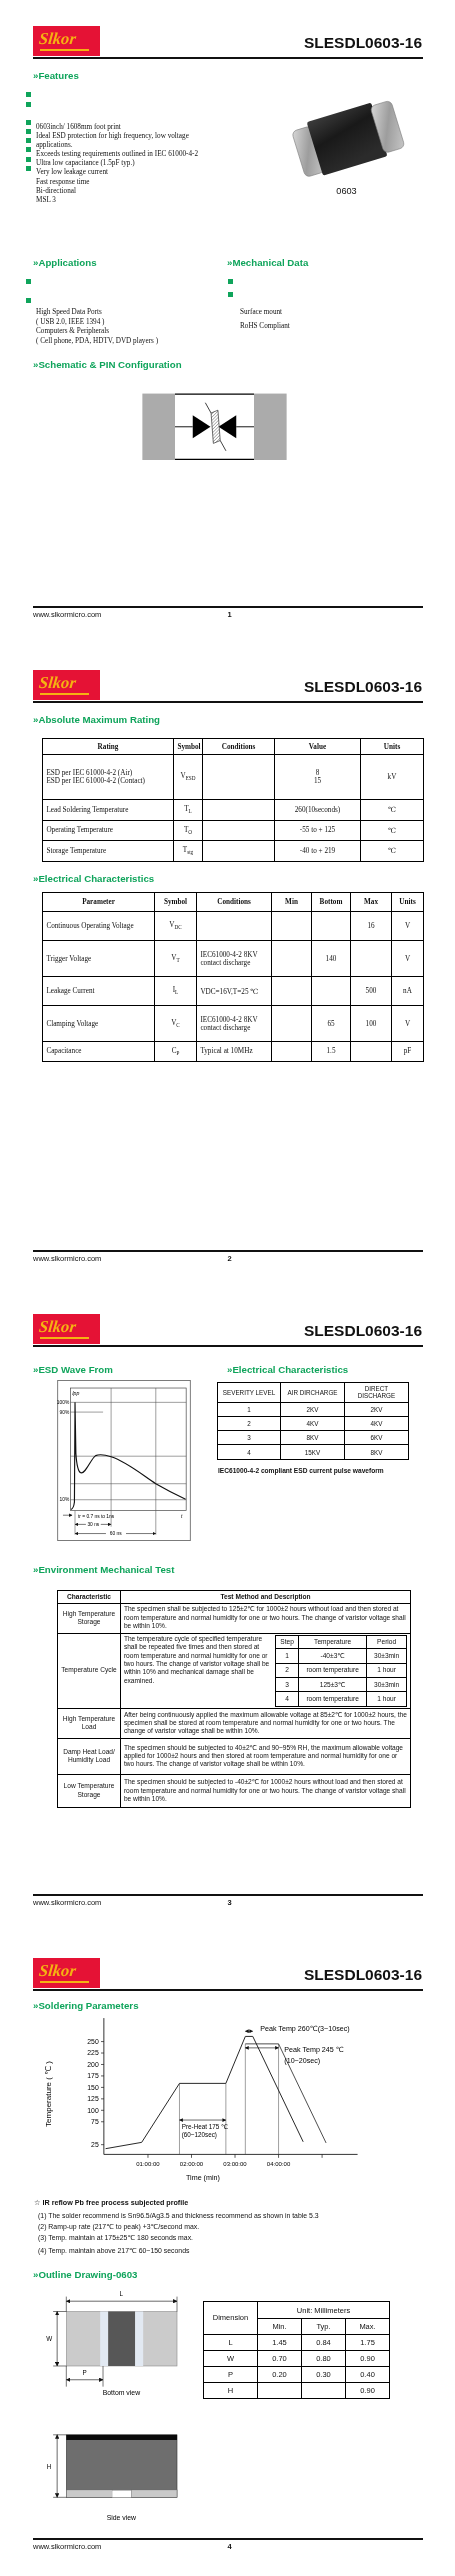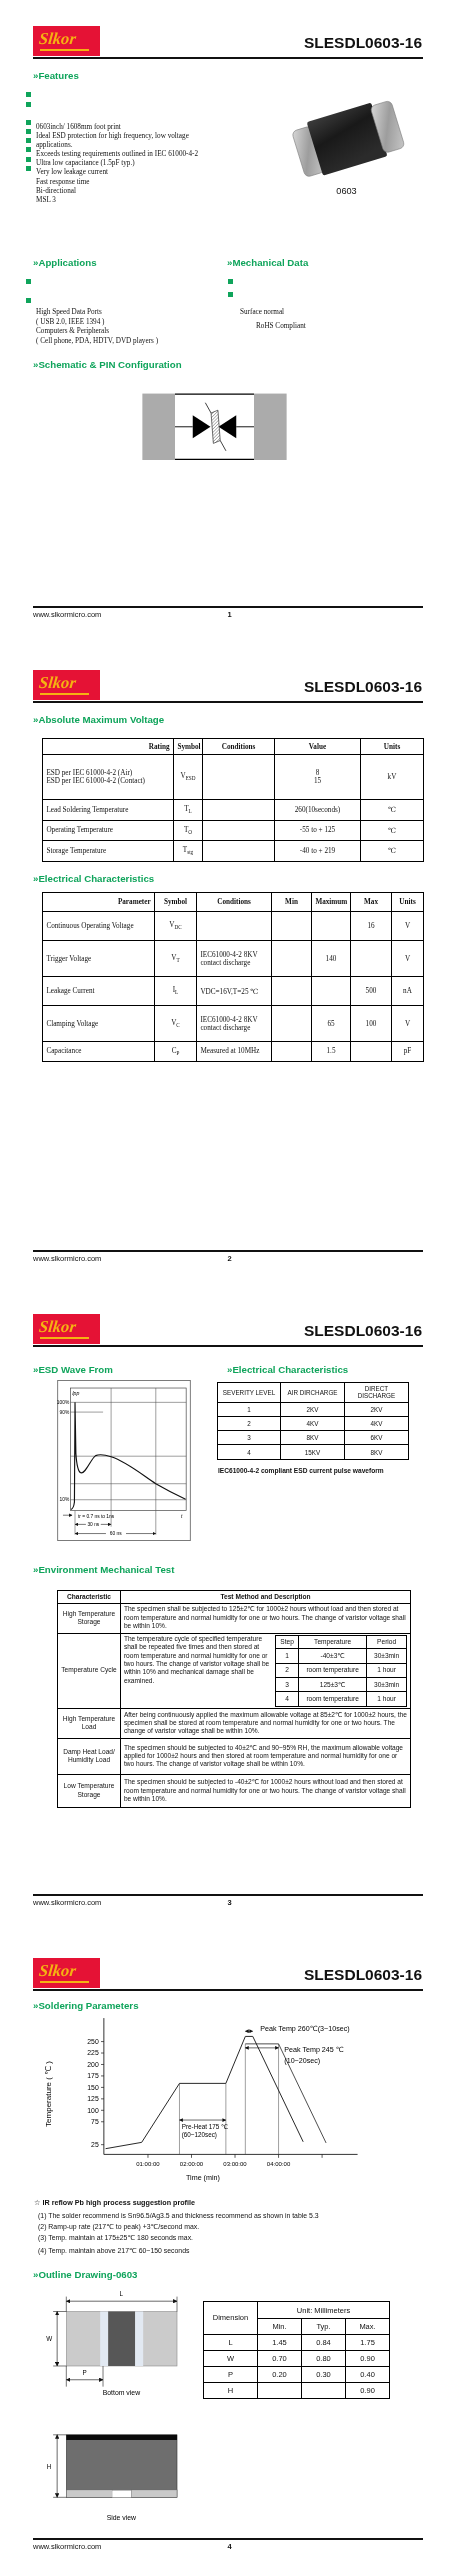--- a/index.html
+++ b/index.html
@@ -21,21 +21,21 @@
   .ft-page{left:218px;top:610px;width:23px;text-align:center;font:bold 7.5px "Liberation Sans","DejaVu Sans",sans-serif;}
   
   .h-green{font:bold 9.7px "Liberation Sans","DejaVu Sans",sans-serif;color:#0FA45B;letter-spacing:0px;}
   
   .bullet{width:5.2px;height:5.2px;background:#0FA45B;}
   .li{font:7.2px/9.2px "Liberation Serif","DejaVu Serif",serif;margin-top:32px;}
   
   table.dt{border-collapse:collapse;table-layout:fixed;border:1.1px solid #000;background:#fff;}
   .dt td,.dt th{border:0.6px solid #000;padding:0.6px 3.4px;vertical-align:middle;font-weight:normal;}
   .amr,.ec{font-family:"Liberation Serif","DejaVu Serif",serif;font-size:7.2px;}
-  .amr th,.ec th{font-weight:bold;text-align:right;}
+  .amr th,.ec th{font-weight:bold;text-align:center;}
   .cc{text-align:center;}
   .pre{white-space:pre-line;}
   sub{font-size:5.2px;}
   .sev{font-family:"Liberation Sans","DejaVu Sans",sans-serif;font-size:6.3px;text-align:center;}
   .sev td{padding:1.1px 1.7px;}
   .env{font-family:"Liberation Sans","DejaVu Sans",sans-serif;font-size:6.6px;}
   .env td{padding:1.1px 2.9px;line-height:1.28;}
   .env .nm{text-align:center;}
   .steps{border-collapse:collapse;table-layout:fixed;font-size:6.6px;text-align:center;}
   .steps td{border:0.6px solid #000;padding:0.6px 1.1px;line-height:1.2;}
@@ -101,23 +101,23 @@
     <div class="abs h-green" style="left:227px;top:257px">»Mechanical Data</div>
 
     <div class="abs bullet" style="left:26px;top:279px"></div>
     <div class="abs li" style="left:36px;top:276px">High  Speed  Data Ports</div>
     <div class="abs li" style="left:36px;top:286px">( USB 2.0, IEEE 1394 )</div>
     <div class="abs bullet" style="left:26px;top:298px"></div>
     <div class="abs li" style="left:36px;top:295px">Computers &amp; Peripherals</div>
     <div class="abs li" style="left:36px;top:305px">( Cell phone, PDA, HDTV, DVD players )</div>
 
     <div class="abs bullet" style="left:228px;top:279px"></div>
-    <div class="abs li" style="left:240px;top:276px">Surface normal</div>
+    <div class="abs li" style="left:240px;top:276px">Surface mount</div>
     <div class="abs bullet" style="left:228px;top:292px"></div>
-    <div class="abs li" style="left:256px;top:290px">RoHS Compliant</div>
+    <div class="abs li" style="left:240px;top:290px">RoHS Compliant</div>
 
     <div class="abs h-green" style="left:33px;top:359px">»Schematic &amp; PIN Configuration</div>
 
     <svg class="abs" style="left:142px;top:389px" width="145" height="79" viewBox="0 0 252 138">
       <defs>
         <pattern id="hatch" width="4" height="4" patternTransform="rotate(45)" patternUnits="userSpaceOnUse">
           <line x1="0" y1="0" x2="0" y2="4" stroke="#333" stroke-width="1.2"></line>
         </pattern>
       </defs>
       <rect x="0" y="8" width="57" height="116" fill="#ABABAB"></rect>
@@ -140,21 +140,21 @@
   </section>
 
   <section class="page" style="top:644px">
     <div class="abs logo">
       <span class="logo-txt">Slkor</span>
       <span class="logo-bar"></span>
     </div>
     <div class="abs doc-title">SLESDL0603-16</div>
     <div class="abs hdr-rule"></div>
 
-    <div class="abs h-green" style="left:33px;top:70px">»Absolute Maximum Voltage</div>
+    <div class="abs h-green" style="left:33px;top:70px">»Absolute Maximum Rating</div>
 
     <table class="abs dt amr" style="left:42px;top:94px;width:381px">
       <colgroup>
           <col style="width:131px">
           <col style="width:29px">
           <col style="width:72px">
           <col style="width:86px">
           <col style="width:63px">
         </colgroup>
       <tbody>
@@ -209,21 +209,21 @@
           <col style="width:39px">
           <col style="width:41px">
           <col style="width:32px">
         </colgroup>
       <tbody>
           <tr style="height:19px">
         <th>Parameter</th>
         <th style="text-align:center">Symbol</th>
         <th style="text-align:center">Conditions</th>
         <th style="text-align:center">Min</th>
-        <th style="text-align:center">Maximum</th>
+        <th style="text-align:center">Bottom</th>
         <th style="text-align:center">Max</th>
         <th style="text-align:center">Units</th>
       </tr>
       <tr style="height:29px">
         <td>Continuous Operating Voltage</td>
         <td class="cc"><span>V</span><sub>DC</sub></td>
         <td></td>
         <td class="cc"></td>
         <td class="cc"></td>
         <td class="cc">16</td>
@@ -252,21 +252,21 @@
         <td class="cc"><span>V</span><sub>C</sub></td>
         <td>IEC61000-4-2 8KV contact discharge</td>
         <td class="cc"></td>
         <td class="cc">65</td>
         <td class="cc">100</td>
         <td class="cc">V</td>
       </tr>
       <tr style="height:19.5px">
         <td>Capacitance</td>
         <td class="cc"><span>C</span><sub>P</sub></td>
-        <td>Measured at 10MHz</td>
+        <td>Typical at 10MHz</td>
         <td class="cc"></td>
         <td class="cc">1.5</td>
         <td class="cc"></td>
         <td class="cc">pF</td>
       </tr>
     </tbody>
       </table>
 
     <div class="abs ft-rule"></div>
     <div class="abs ft-site">www.slkormicro.com</div>
@@ -496,21 +496,21 @@
       <line x1="254" y1="188" x2="335" y2="188" stroke="#111" stroke-width="1.1" marker-start="url(#ar4)" marker-end="url(#ar4)"></line>
       <text x="395" y="32" font-size="12.5">Peak Temp 260℃(3~10sec)</text>
       <text x="437" y="70" font-size="12.5">Peak Temp 245 ℃</text>
       <text x="437" y="88" font-size="12.5">(10~20sec)</text>
       <text x="258" y="204" font-size="11">Pre-Heat 175 ℃</text>
       <text x="258" y="218" font-size="11">(60~120sec)</text>
     </svg>
 
     <div class="abs note" style="left:34px;top:267px;font-weight:bold;font-size:7.2px">
       <span>☆</span>
-      <span>IR reflow Pb high process suggestion profile</span>
+      <span>IR reflow Pb free process subjected profile</span>
     </div>
     <div class="abs note" style="left:38px;top:280px;width:356px">(1) The solder recommend is Sn96.5/Ag3.5 and thickness recommend as shown in table 5.3</div>
     <div class="abs note" style="left:38px;top:291px;width:356px">(2) Ramp-up rate (217℃ to peak) +3℃/second max.</div>
     <div class="abs note" style="left:38px;top:302px;width:356px">(3) Temp. maintain at 175±25℃  180  seconds  max.</div>
     <div class="abs note" style="left:38px;top:315px;width:356px">(4) Temp. maintain above 217℃  60~150  seconds</div>
 
     <div class="abs h-green" style="left:33px;top:337px">»Outline Drawing-0603</div>
 
     <svg class="abs" style="left:34px;top:356px" width="161" height="238" viewBox="0 0 280 415">
       <defs>

